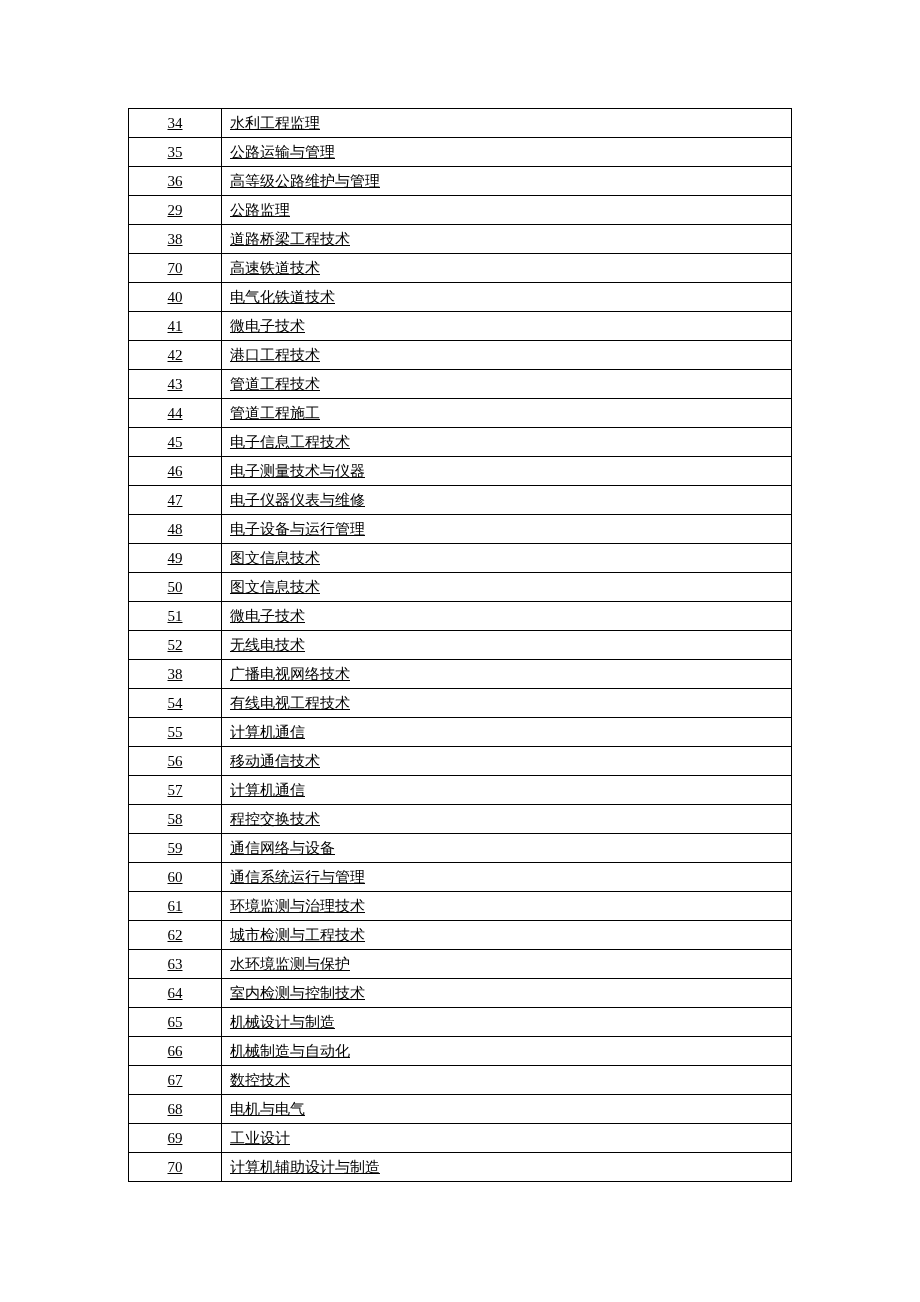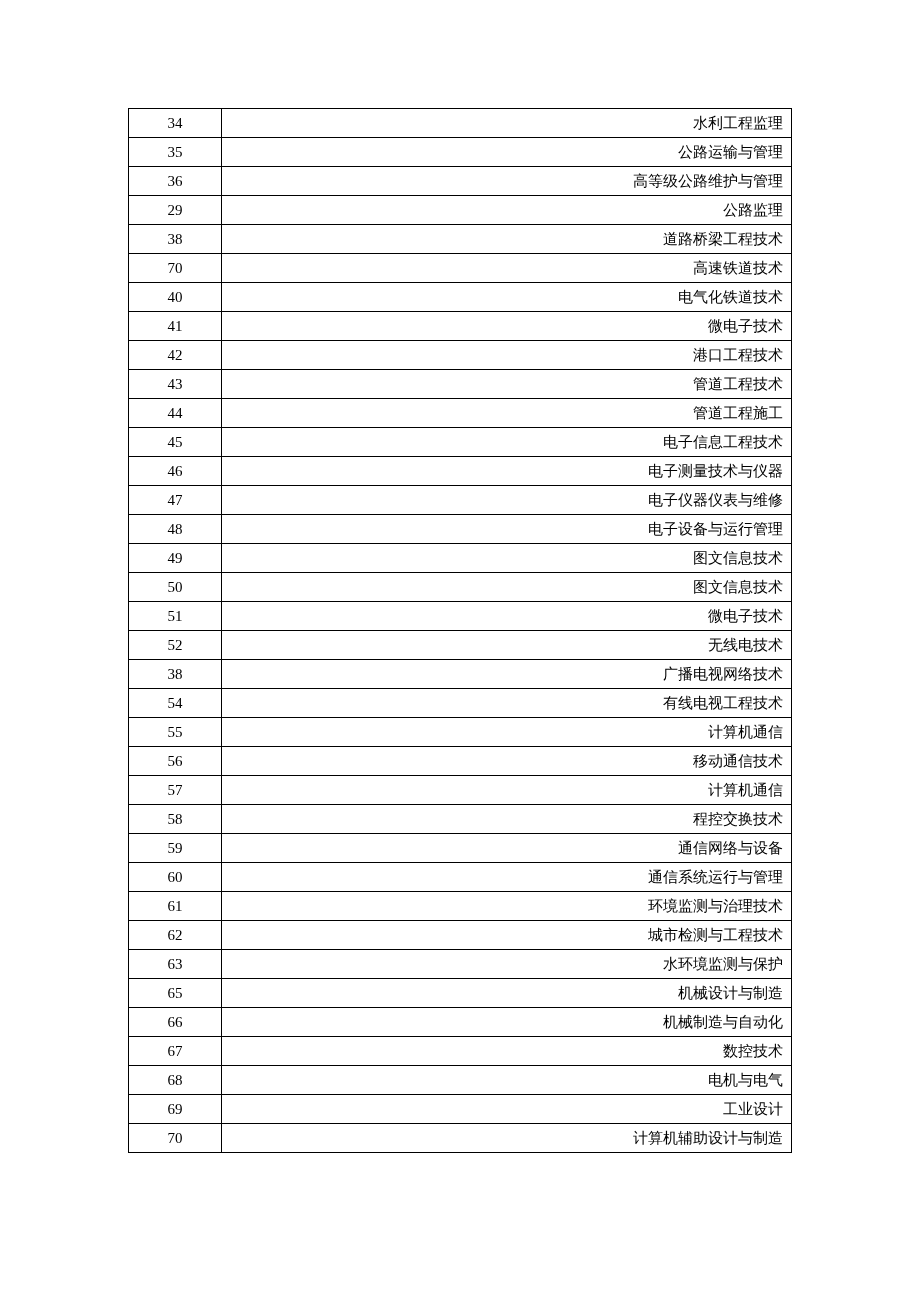--- a/index.html
+++ b/index.html
@@ -7,40 +7,41 @@
     padding: 0;
     background: #ffffff;
     font-family: "SimSun", "宋体", serif;
     display: flex;
     justify-content: center;
   }
   .page {
     width: 920px;
     padding: 108px 128px 48px 128px;
     box-sizing: border-box;
+    text-decoration: underline;
   }
   table {
     width: 100%;
     border-collapse: collapse;
     table-layout: fixed;
   }
   td {
     border: 1px solid #000;
     font-size: 15px;
     color: #000;
     height: 28px;
     padding: 0 8px;
     vertical-align: middle;
   }
   .col-num {
     width: 76px;
     text-align: center;
   }
   .col-name {
-    text-align: right;
+    text-align: left;
   }
 </style>
 </head>
 <body>
 
 <div class="page">
   <table>
     <tbody id="table-body">
         <tr>
           <td class="col-num">34</td>
@@ -156,20 +157,24 @@
         </tr>
         <tr>
           <td class="col-num">62</td>
           <td class="col-name">城市检测与工程技术</td>
         </tr>
         <tr>
           <td class="col-num">63</td>
           <td class="col-name">水环境监测与保护</td>
         </tr>
         <tr>
+          <td class="col-num">64</td>
+          <td class="col-name">室内检测与控制技术</td>
+        </tr>
+        <tr>
           <td class="col-num">65</td>
           <td class="col-name">机械设计与制造</td>
         </tr>
         <tr>
           <td class="col-num">66</td>
           <td class="col-name">机械制造与自动化</td>
         </tr>
         <tr>
           <td class="col-num">67</td>
           <td class="col-name">数控技术</td>

